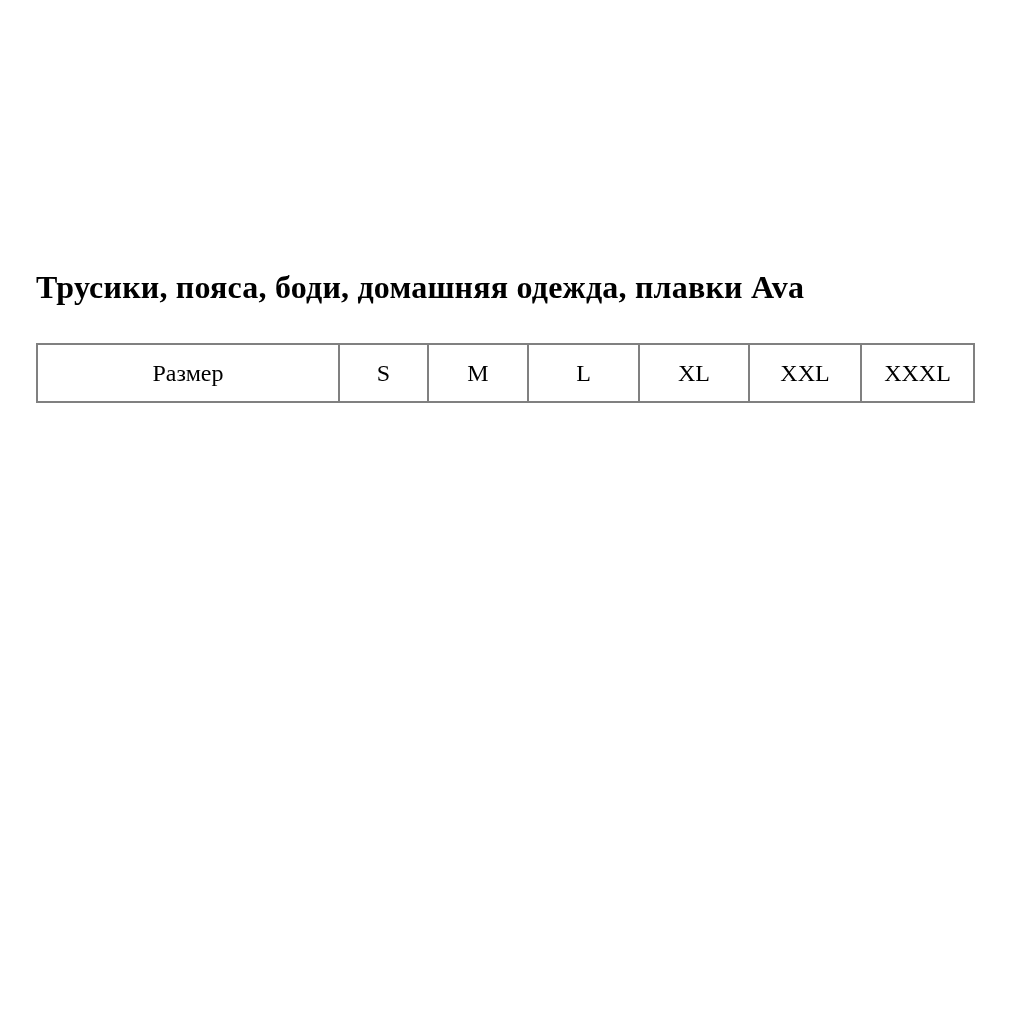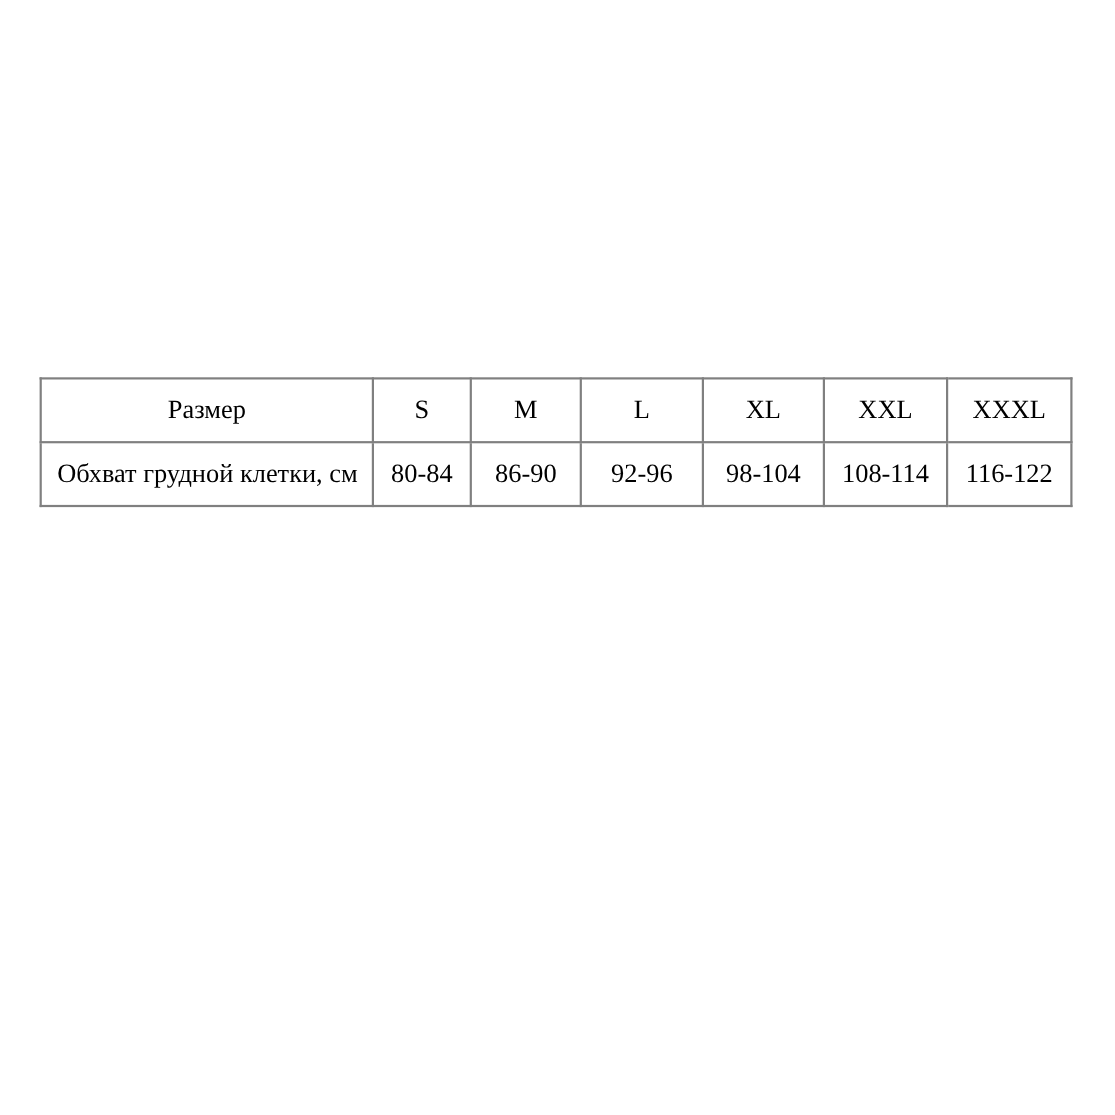--- a/index.html
+++ b/index.html
@@ -55,20 +55,21 @@
   col.c-l    { width: 111px; }
   col.c-xl   { width: 110px; }
   col.c-xxl  { width: 112px; }
   col.c-xxxl { width: 113px; }
 </style>
 </head>
 <body>
 
 <div class="page">
 
+  <h1 class="title">Трусики, пояса, боди, домашняя одежда, плавки Ava</h1>
 
   <table class="size-table">
     <colgroup>
       <col class="c-label">
         <col class="c-s">
         <col class="c-m">
         <col class="c-l">
       <col class="c-xl">
         <col class="c-xxl">
         <col class="c-xxxl">
@@ -78,25 +79,16 @@
         <th>Размер</th>
         <th>S</th>
         <th>M</th>
         <th>L</th>
         <th>XL</th>
         <th>XXL</th>
         <th>XXXL</th>
       </tr>
     </thead>
     <tbody>
-      <tr>
-        <td class="label-left">Обхват грудной клетки, см</td>
-        <td>80-84</td>
-        <td>86-90</td>
-        <td>92-96</td>
-        <td>98-104</td>
-        <td>108-114</td>
-        <td>116-122</td>
-      </tr>
     </tbody>
   </table>
 
 </div>
 
 </body></html>

